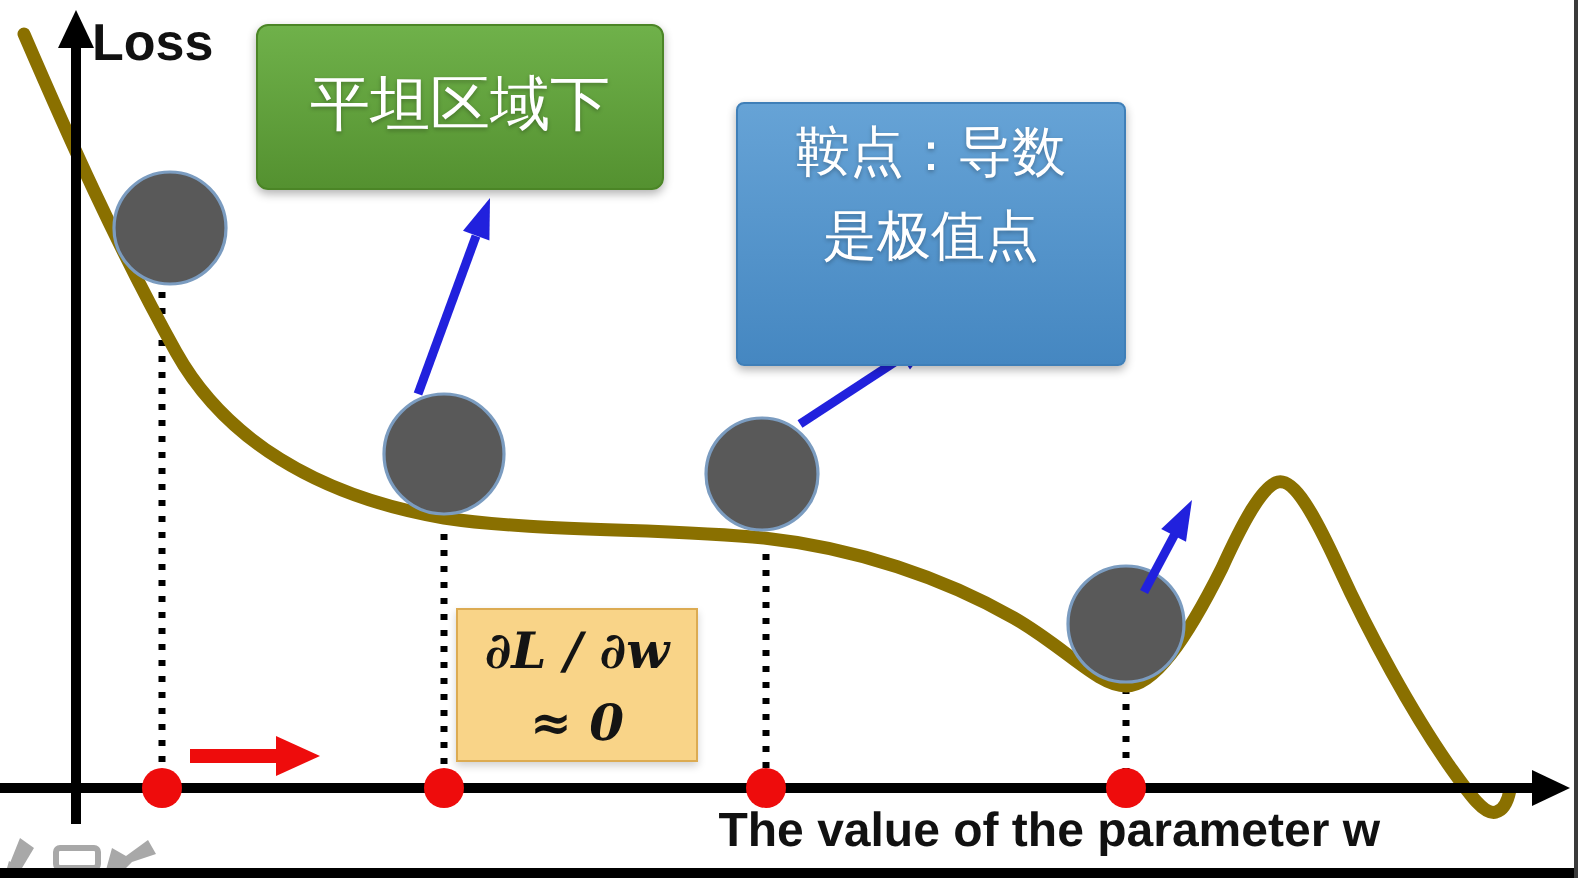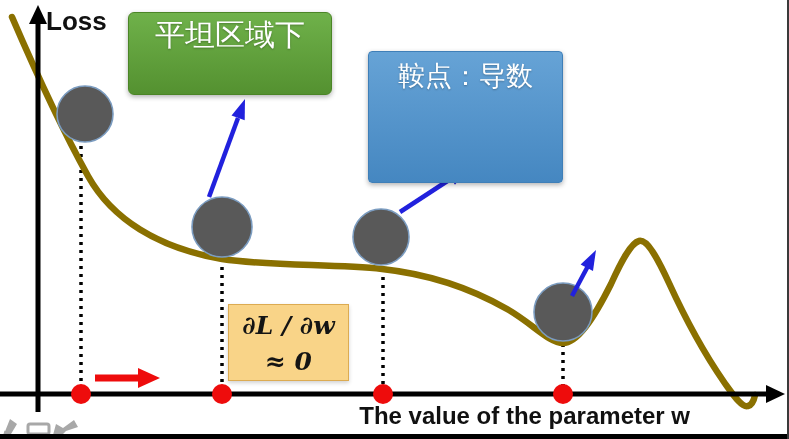--- a/index.html
+++ b/index.html
@@ -21,21 +21,21 @@
     position:absolute;box-sizing:border-box;
     color:#ffffff;text-align:center;
     text-shadow:0 1px 2px rgba(0,0,0,.28);
     box-shadow:0 2px 5px rgba(0,0,0,.30);
   }
   .callout span{display:block;}
   .green-box{
     left:128px;top:12px;width:204px;height:83px;
     background:linear-gradient(#6fb14a,#549130);
     border:1px solid #4b8526;border-radius:6px;
-    font-size:30px;line-height:39px;padding-top:2px;
+    font-size:30px;line-height:39px;padding-top:20px;
   }
   .blue-box{
     left:368px;top:51px;width:195px;height:132px;
     background:linear-gradient(#66a3d6,#4587c1);
     border:1px solid #3f7fb8;border-radius:4px;
     font-size:27px;line-height:42px;padding-top:3px;
   }
   .darkblue-box{
     left:505px;top:198px;width:205px;height:47px;
     background:linear-gradient(#4573d2,#3058b8);
@@ -116,20 +116,21 @@
 
   <div class="abs axis-label loss-label">Loss</div>
   <div class="abs axis-label xparam-label">The value of the parameter w</div>
 
   <div class="callout green-box">
     <span>平坦区域下</span>
   </div>
 
   <div class="callout blue-box">
     <span>鞍点：导数</span>
+    <span>是极值点</span>
   </div>
 
 
   <div class="abs orange-box">
     <span>∂L / ∂w</span>
     <span>≈ 0</span>
   </div>
 
 </div>
 

